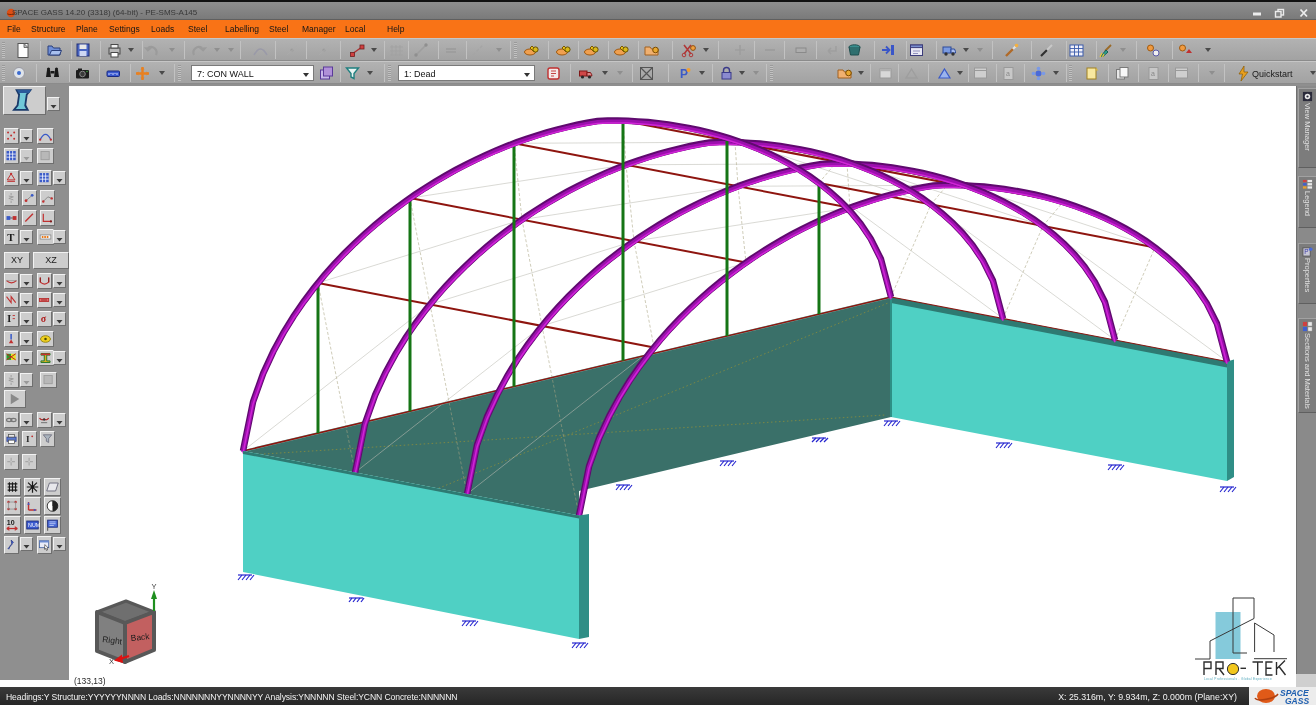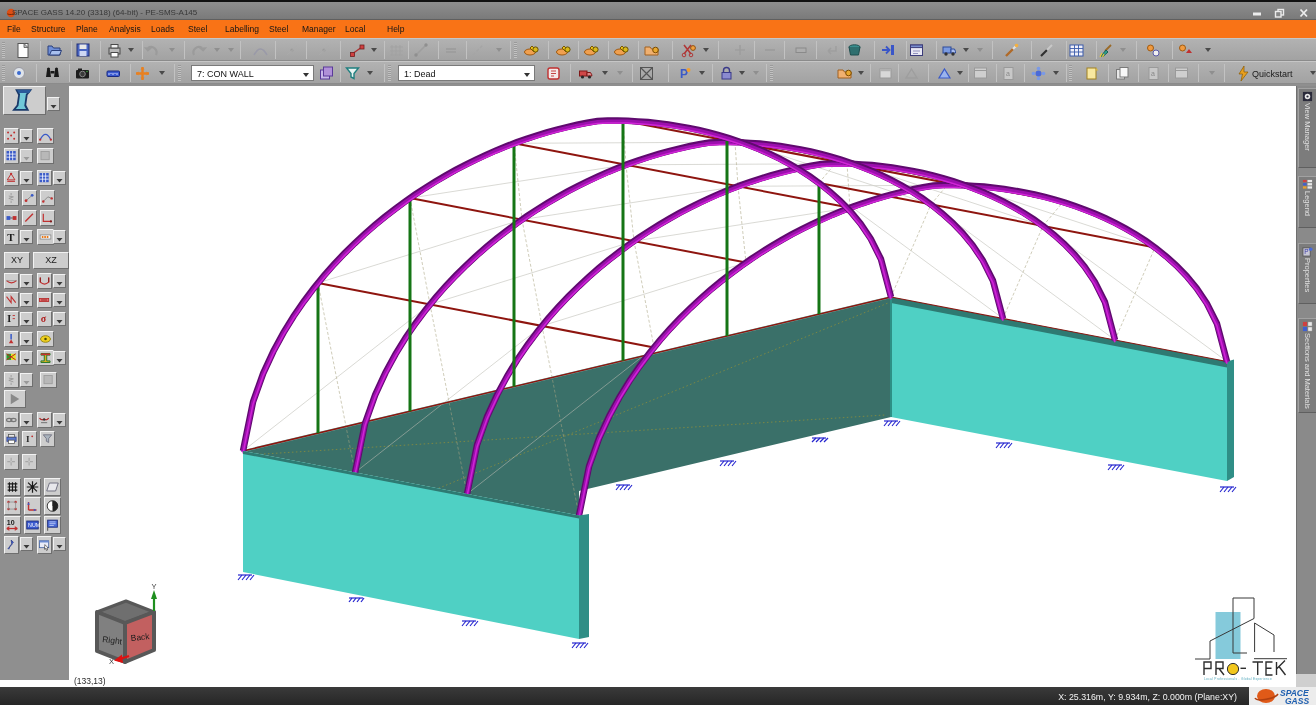--- a/index.html
+++ b/index.html
@@ -39,21 +39,21 @@
     <rect x="1" y="5.5" width="8" height="3" fill="#ececec"></rect>
     <rect x="26" y="2.5" width="5.5" height="5.5" fill="none" stroke="#ececec" stroke-width="1.4"></rect>
     <rect x="23.5" y="4.5" width="5.5" height="5.5" fill="#888" stroke="#ececec" stroke-width="1.4"></rect>
     <path d="M48.5 2.5 L55 9.5 M55 2.5 L48.5 9.5" stroke="#ececec" stroke-width="1.8"></path>
   </svg>
 </div>
 <div id="menubar">
   <span style="left:7px">File</span>
     <span style="left:31px">Structure</span>
     <span style="left:76px">Plane</span>
-  <span style="left:109px">Analysis</span>
+  <span style="left:109px">Settings</span>
     <span style="left:151px">Loads</span>
     <span style="left:188px">Steel</span>
   <span style="left:225px">Labelling</span>
     <span style="left:269px">Steel</span>
     <span style="left:302px">Manager</span>
   <span style="left:345px">Local</span>
     <span style="left:387px">Help</span>
 </div>
 <div class="trow" style="top:38px">
     <span class="grip" style="left:2px"></span>
@@ -896,20 +896,21 @@
         <rect x="6.5" y="1" width="4.5" height="4.5" fill="#e8e8e8" stroke="#888" stroke-width="0.5"></rect>
         <rect x="1" y="6.5" width="4.5" height="4.5" fill="#4060d0"></rect>
         <rect x="6.5" y="6.5" width="4.5" height="4.5" fill="#e8e8e8" stroke="#888" stroke-width="0.5"></rect>
       </svg>
       <span class="rtxt" style="display:block;margin:0 auto">Sections and Materials</span>
     </div>
   </div>
 <div id="rstripbtm"></div>
 <div id="whitebl"></div>
 <div id="statusbar">
+  <span class="sl">Headings:Y Structure:YYYYYYNNNN Loads:NNNNNNNYYNNNNYY Analysis:YNNNNN Steel:YCNN Concrete:NNNNNN</span>
   <span class="sr">X: 25.316m, Y: 9.934m, Z: 0.000m (Plane:XY)</span>
 </div>
 <div id="sglogo">
   <svg width="67" height="18" viewBox="0 0 67 18">
     <ellipse cx="17" cy="9" rx="9" ry="7" fill="#e05a18"></ellipse>
     <path d="M6 11 A12 4 -12 0 0 29 7" stroke="#b04010" stroke-width="1.5" fill="none"></path>
     <text x="31" y="8.5" font-size="8.5" font-style="italic" font-weight="bold" fill="#2060b0">SPACE</text>
     <text x="36" y="16.5" font-size="8.5" font-style="italic" font-weight="bold" fill="#2060b0">GASS</text>
   </svg>
 </div>

